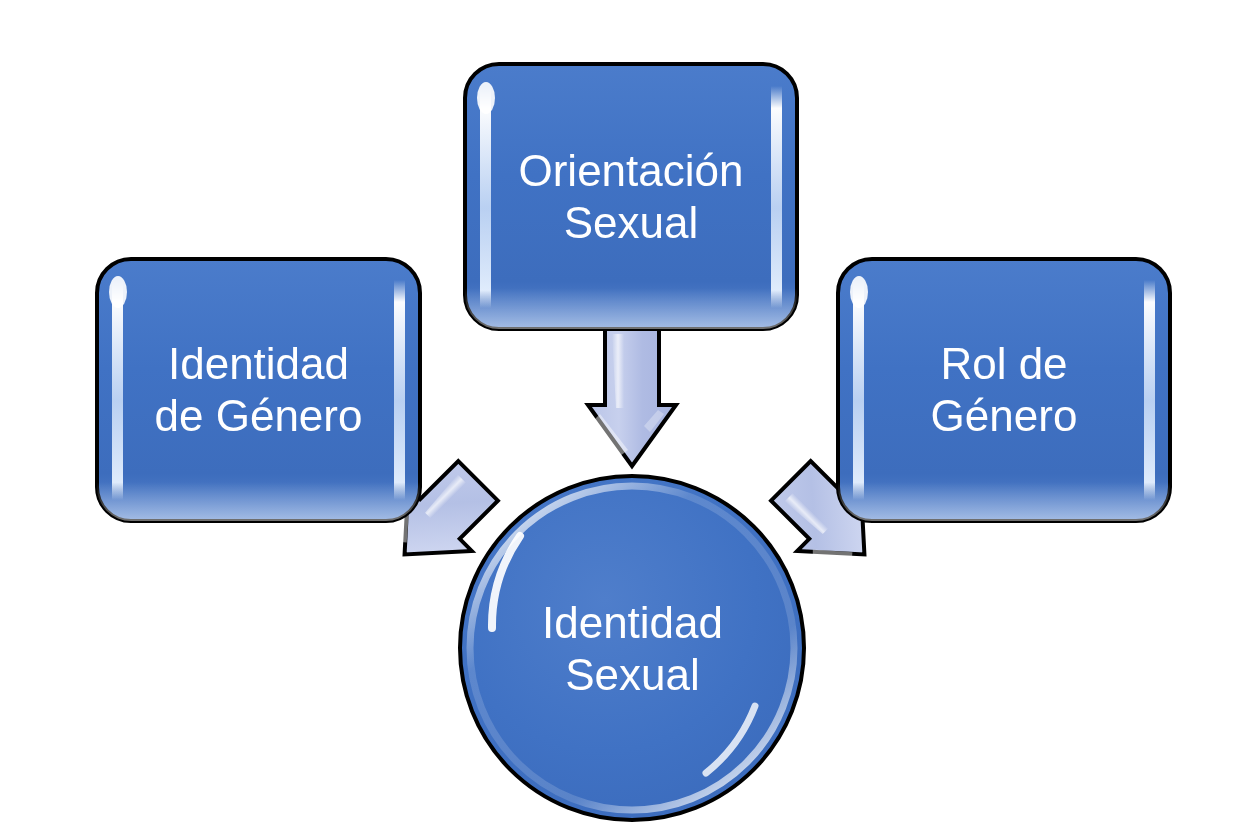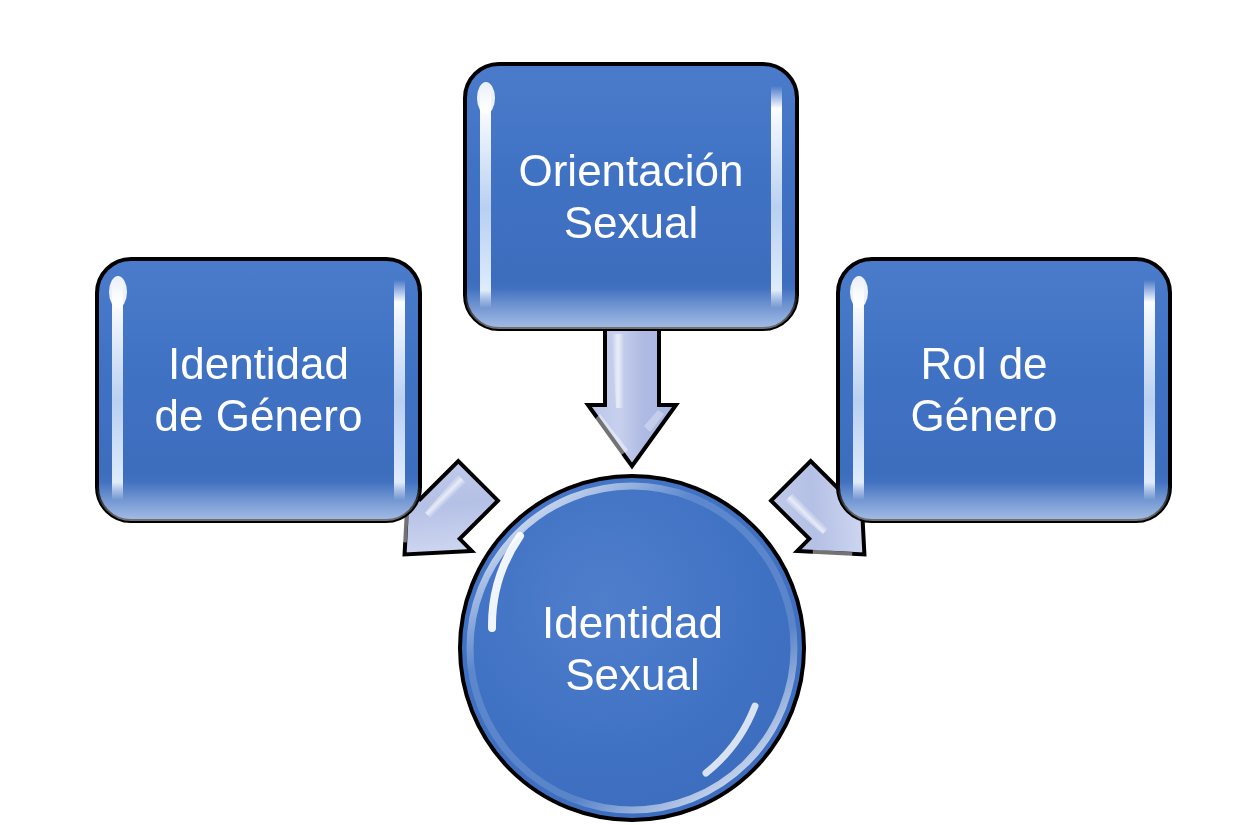--- a/index.html
+++ b/index.html
@@ -33,21 +33,21 @@
     font-family: "Liberation Sans", sans-serif;
     font-size: 44px;
     line-height: 1.18;
     font-weight: 400;
     white-space: pre-line;
     pointer-events: none;
     letter-spacing: 0px;
   }
   .lbl-top    { left: 465px; top: 48px;  width: 332px; height: 265px; }
   .lbl-left   { left: 97px;  top: 243px; width: 323px; height: 262px; }
-  .lbl-right  { left: 818px; top: 243px; width: 332px; height: 262px; }
+  .lbl-right  { left: 838px; top: 243px; width: 332px; height: 262px; }
   .lbl-center { left: 460px; top: 460px; width: 345px; height: 345px; }
 </style>
 </head>
 <body>
 
 <div id="canvas">
 
   <svg id="svg-layer" viewBox="0 0 1246 825" xmlns="http://www.w3.org/2000/svg">
     <defs>
 

